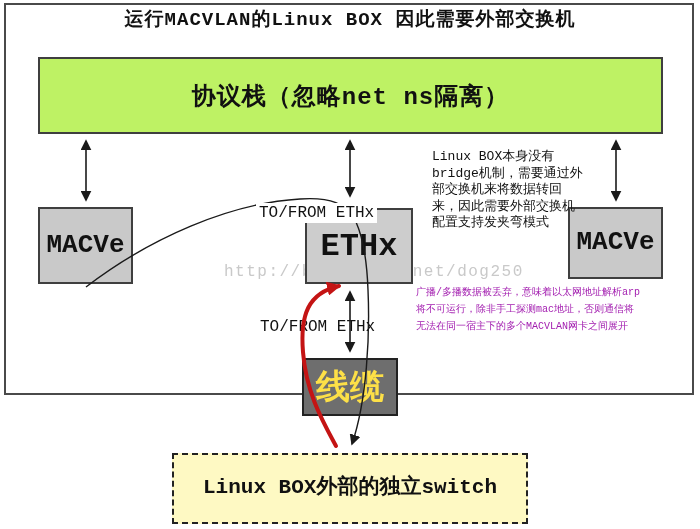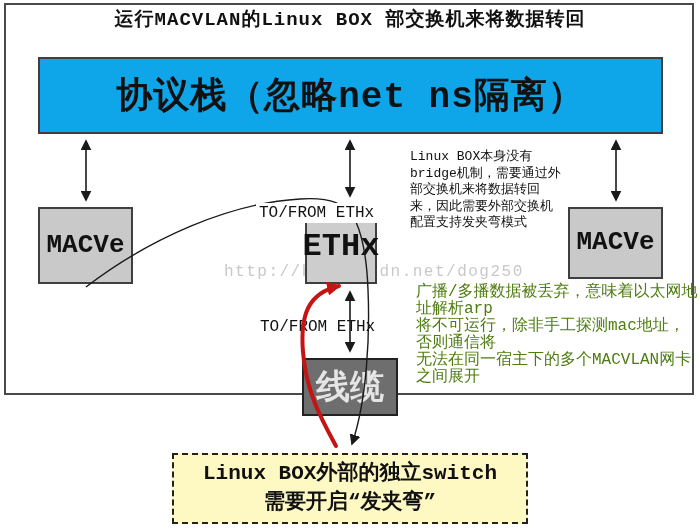--- a/index.html
+++ b/index.html
@@ -11,78 +11,78 @@
   .outer-box{
     left:4px;top:3px;width:690px;height:392px;
     border:2px solid #4a4a4a;box-sizing:border-box;z-index:0;
   }
   .diagram-title{
     left:0;top:6px;width:700px;text-align:center;
     font-size:19px;font-weight:bold;letter-spacing:1px;z-index:2;
   }
   .stack-box{
     left:38px;top:57px;width:625px;height:77px;
-    background:#0ea5e9;border:2px solid #3f3f3f;box-sizing:border-box;
+    background:#bef264;border:2px solid #3f3f3f;box-sizing:border-box;
     display:flex;align-items:center;justify-content:center;
-    font-size:36px;font-weight:bold;letter-spacing:1px;z-index:2;
+    font-size:24px;font-weight:bold;letter-spacing:1px;z-index:2;
   }
   .node-box{
     background:#c9c9c9;border:2px solid #3f3f3f;box-sizing:border-box;
     display:flex;flex-direction:column;align-items:center;justify-content:center;
     font-size:26px;font-weight:bold;line-height:1.35;z-index:2;text-align:center;gap:18px;
   }
   .macvethx-box{left:38px;top:207px;width:95px;height:77px;}
   .macvethy-box{left:568px;top:207px;width:95px;height:72px;}
   .ethx-box{
-    left:305px;top:208px;width:72px;height:76px;
+    left:305px;top:208px;width:108px;height:76px;
     background:#cdcdcd;border:2px solid #3f3f3f;box-sizing:border-box;
     display:flex;align-items:center;justify-content:center;
     font-size:32px;font-weight:bold;z-index:2;
   }
   .tofrom-label-upper{
     left:256px;top:203px;background:#ffffff;padding:1px 3px;
     font-size:16px;z-index:4;white-space:nowrap;
   }
   .tofrom-label-lower{
     left:258px;top:318px;font-size:16px;z-index:2;white-space:nowrap;background:#fff;padding:0 2px;
   }
   .bridge-note{
-    left:410px;top:149px;width:175px;font-size:13px;line-height:16.5px;
+    left:432px;top:149px;width:175px;font-size:13px;line-height:16.5px;
     white-space:pre-line;z-index:2;
   }
   .broadcast-warning{
-    left:416px;top:284px;width:282px;font-size:16px;line-height:17px;
-    color:#4d7c0f;white-space:pre-line;z-index:2;
+    left:416px;top:284px;width:282px;font-size:10px;line-height:17px;
+    color:#a21caf;white-space:pre-line;z-index:2;
   }
   .watermark{
     left:224px;top:263px;font-size:16px;letter-spacing:1.5px;color:#c9c9c9;
     z-index:1;white-space:nowrap;
   }
   .cable-box{
     left:302px;top:358px;width:96px;height:58px;
     background:#6e6e6e;border:2px solid #222;box-sizing:border-box;
     display:flex;align-items:center;justify-content:center;
-    font-size:34px;font-weight:bold;color:#e5e5e5;z-index:2;
+    font-size:34px;font-weight:bold;color:#fde047;z-index:2;
   }
   .switch-box{
     left:172px;top:453px;width:356px;height:71px;
     border:2px dashed #222;box-sizing:border-box;background:#fef9c3;
     display:flex;flex-direction:column;align-items:center;justify-content:center;
     font-size:21px;font-weight:bold;line-height:1.35;z-index:2;text-align:center;
   }
   .arrow-layer{left:0;top:0;width:700px;height:529px;z-index:3;pointer-events:none;}
 </style>
 </head>
 <body>
 
 <div class="canvas">
 
   <div class="abs outer-box"></div>
 
-  <div class="abs diagram-title">运行MACVLAN的Linux BOX 部交换机来将数据转回</div>
+  <div class="abs diagram-title">运行MACVLAN的Linux BOX 因此需要外部交换机</div>
 
   <div class="abs stack-box">
     <span>协议栈（忽略net ns隔离）</span>
   </div>
 
   <div class="abs node-box macvethx-box">
     <span>MACVe</span>
   </div>
 
   <div class="abs ethx-box">
@@ -108,21 +108,20 @@
 无法在同一宿主下的多个MACVLAN网卡之间展开</div>
 
   <div class="abs watermark">http://blog.csdn.net/dog250</div>
 
   <div class="abs cable-box">
     <span>线缆</span>
   </div>
 
   <div class="abs switch-box">
     <span>Linux BOX外部的独立switch</span>
-    <span>需要开启“发夹弯”</span>
   </div>
 
   <svg class="abs arrow-layer" width="700" height="529" viewBox="0 0 700 529" xmlns="http://www.w3.org/2000/svg">
     <defs>
       <marker id="mk-black" viewBox="0 0 10 10" refX="8.5" refY="5" markerWidth="11" markerHeight="11" markerUnits="userSpaceOnUse" orient="auto-start-reverse">
         <path d="M0,0 L10,5 L0,10 z" fill="#1a1a1a"></path>
       </marker>
       <marker id="mk-red" viewBox="0 0 10 10" refX="8.5" refY="5" markerWidth="14" markerHeight="14" markerUnits="userSpaceOnUse" orient="auto-start-reverse">
         <path d="M0,0 L10,5 L0,10 z" fill="#c41414"></path>
       </marker>

